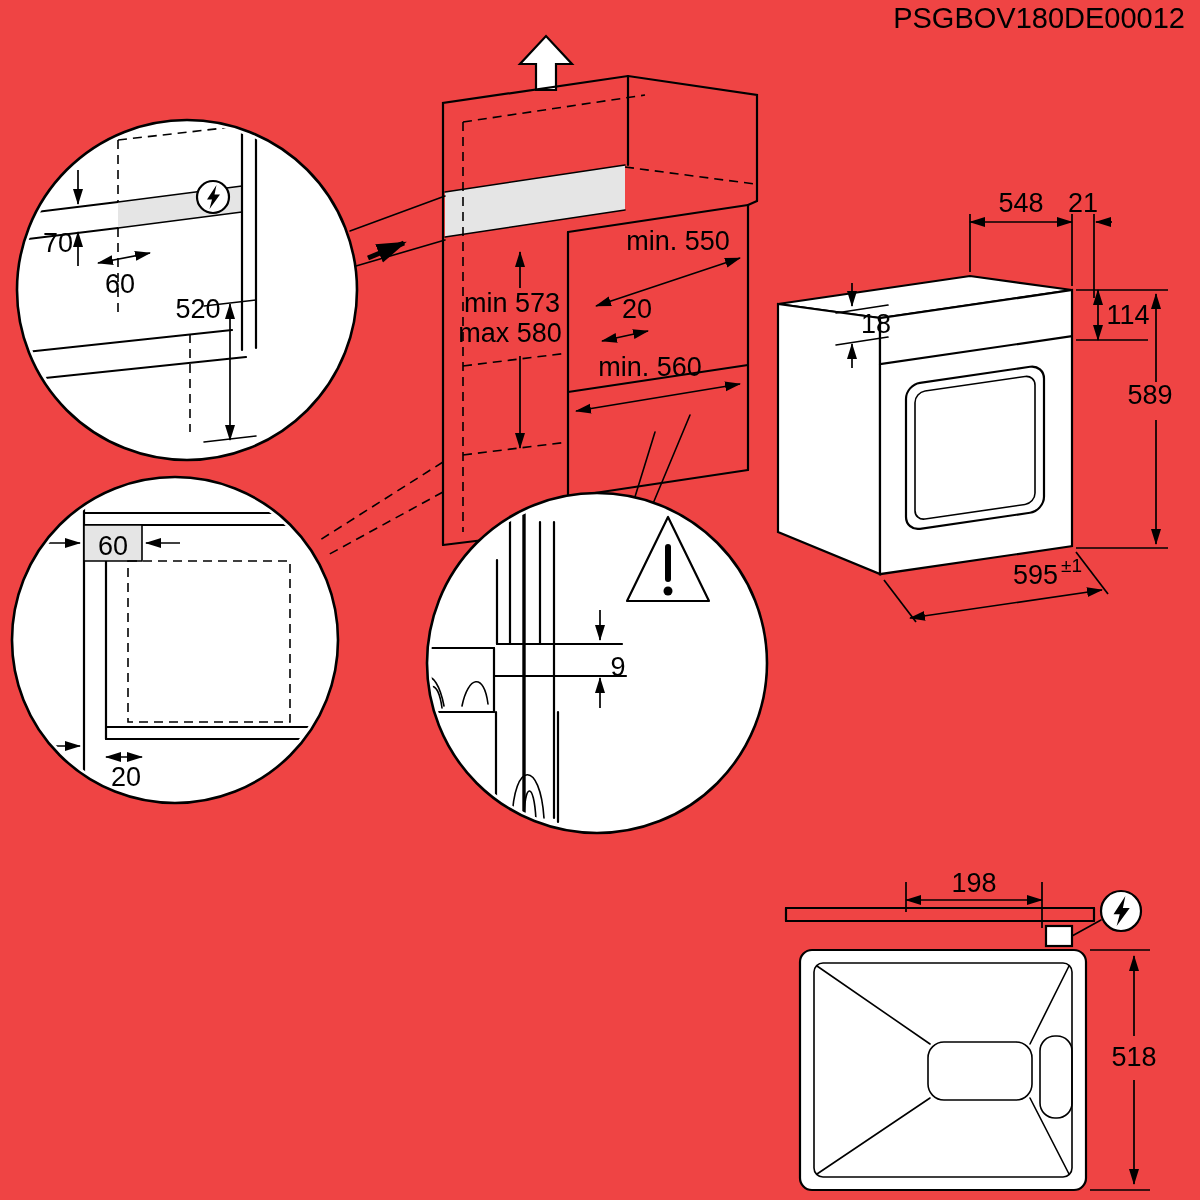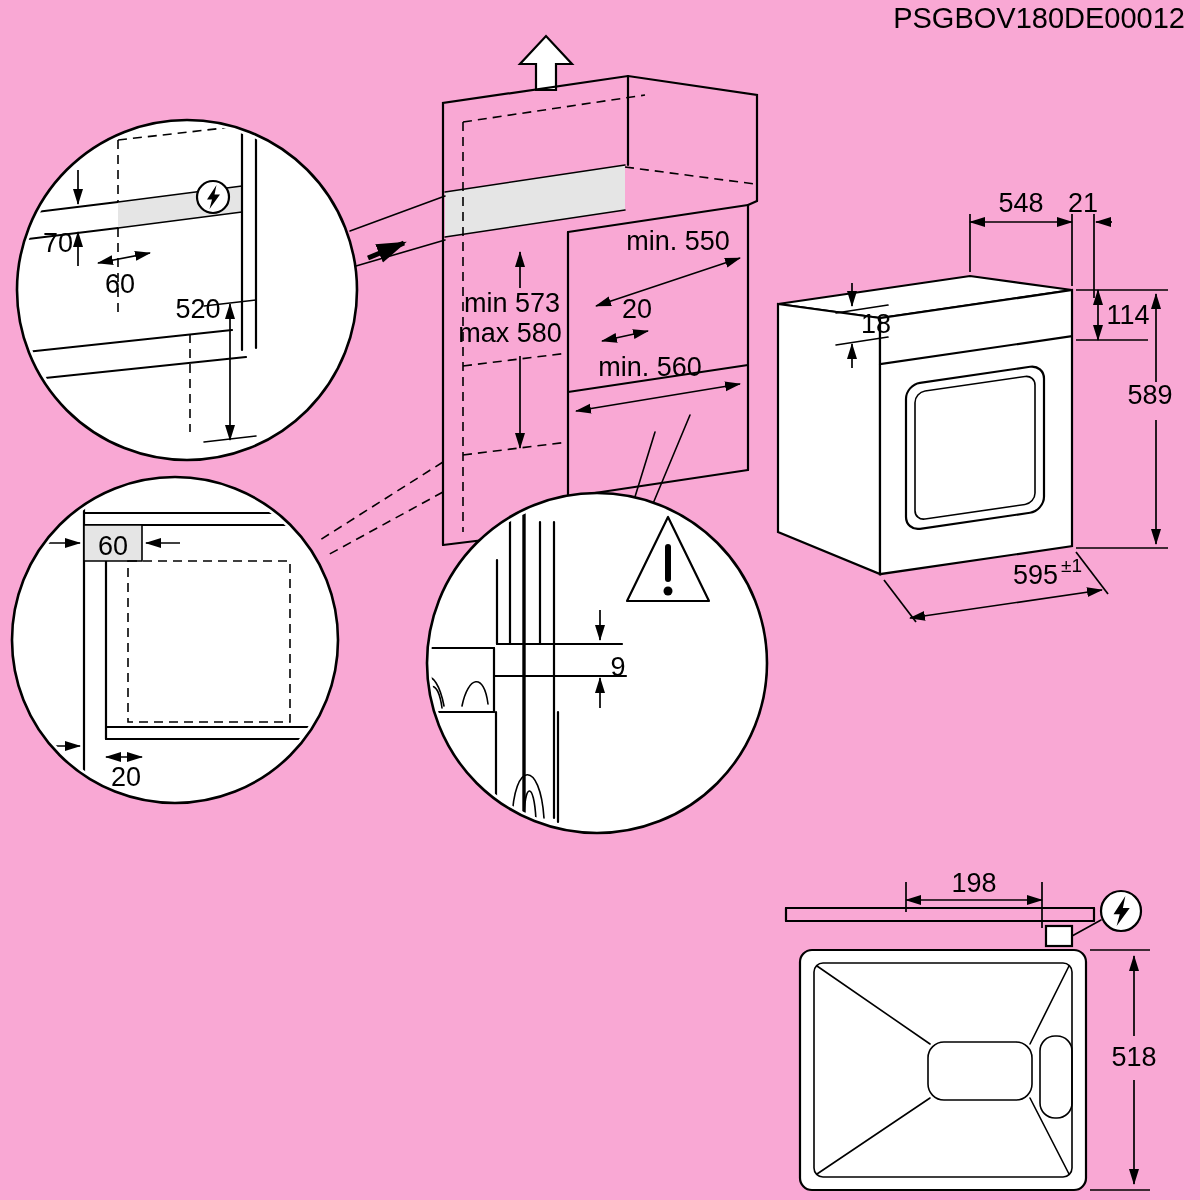--- a/index.html
+++ b/index.html
@@ -1,16 +1,16 @@
 <!DOCTYPE html>
 <html><head>
 <meta charset="utf-8">
 <style>
   html,body{margin:0;padding:0;background:#fff;}
-  .stage{width:1200px;height:1200px;position:relative;background:#f9a8d4;}
+  .stage{width:1200px;height:1200px;position:relative;background:#ef4444;}
   svg{display:block;}
   text{font-family:"Liberation Sans","DejaVu Sans",sans-serif;fill:#000;}
   .lbl{font-size:27px;}
   .sup{font-size:19px;}
   .ttl{font-size:29px;}
   .s{stroke:#000;stroke-width:2.2;fill:none;stroke-linecap:round;}
   .s15{stroke:#000;stroke-width:1.6;fill:none;stroke-linecap:round;}
   .s3{stroke:#000;stroke-width:3.4;fill:none;stroke-linecap:round;}
   .dsh{stroke:#000;stroke-width:1.6;fill:none;stroke-dasharray:9 6;}
   .dim{stroke:#000;stroke-width:1.7;fill:none;}

